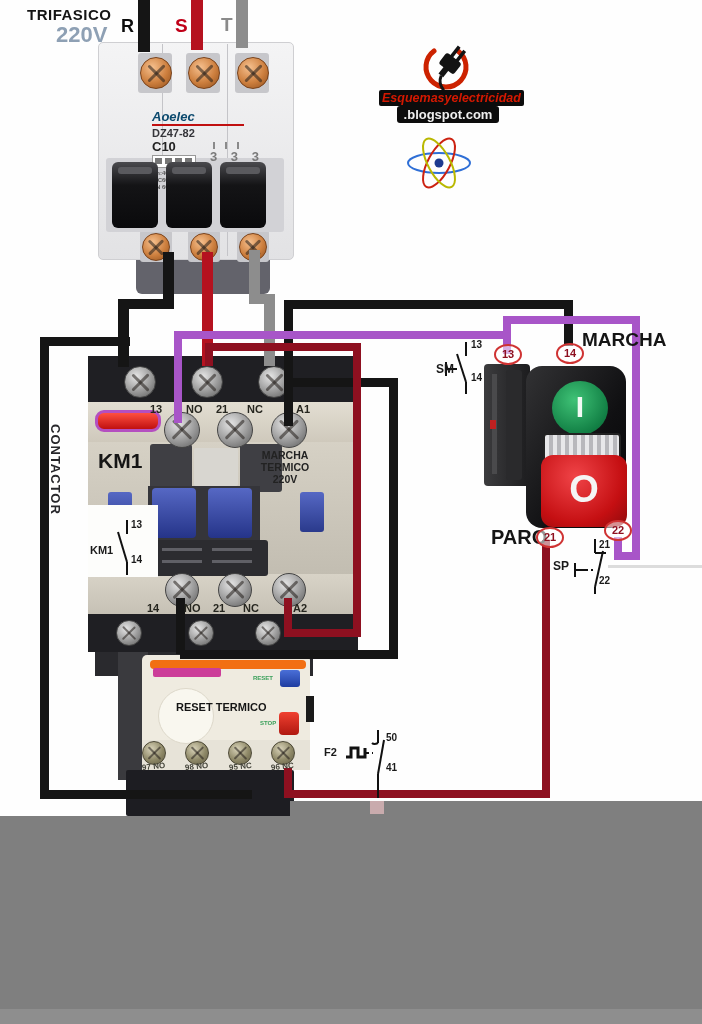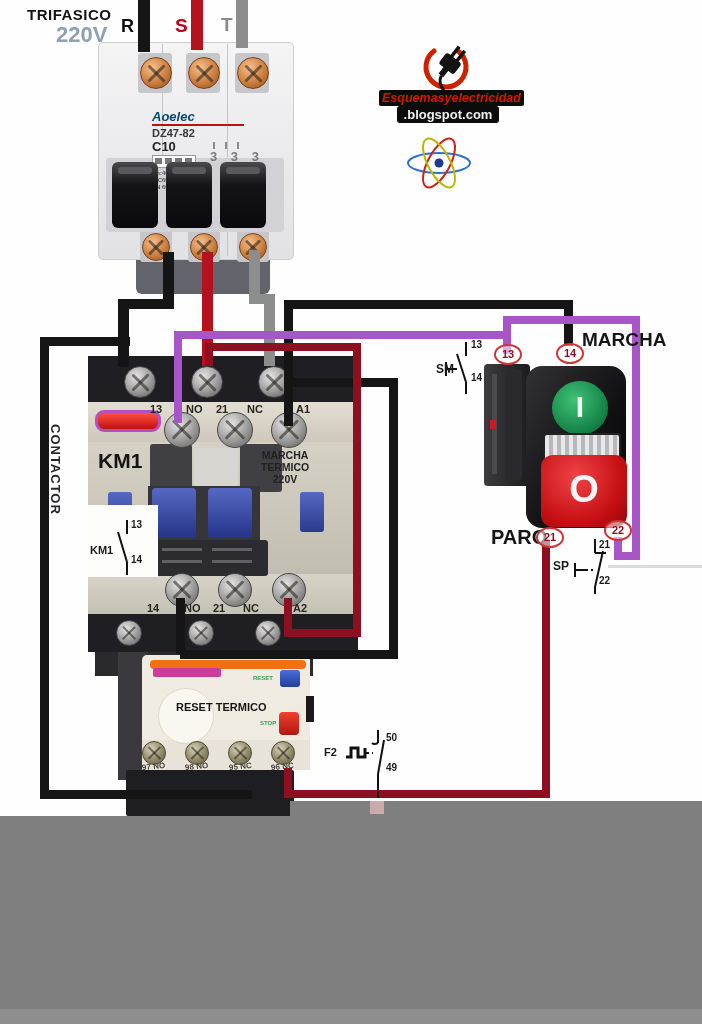--- a/index.html
+++ b/index.html
@@ -250,21 +250,21 @@
     <svg width="86" height="76" viewBox="0 0 86 76">
       <path d="M22 31 h5 v-9 h7 v9 h7 v-9" fill="none" stroke="#111" stroke-width="3"></path>
       <line x1="42" y1="27" x2="49" y2="27" stroke="#111" stroke-width="2" stroke-dasharray="3 3"></line>
       <line x1="54" y1="4" x2="54" y2="17" stroke="#111" stroke-width="2"></line>
       <path d="M54 17 q-4 2 -6 0" fill="none" stroke="#111" stroke-width="2"></path>
       <line x1="54" y1="48" x2="60" y2="14" stroke="#111" stroke-width="2"></line>
       <line x1="54" y1="48" x2="54" y2="72" stroke="#111" stroke-width="2"></line>
     </svg>
     <span style="left:0;top:20px;font-size:11px">F2</span>
     <span style="left:62px;top:6px;font-size:10px">50</span>
-    <span style="left:62px;top:36px;font-size:10px">49</span>
+    <span style="left:62px;top:36px;font-size:10px">41</span>
   </div>
 
   <div>
     <div class="abs" style="left:290px;top:801px;width:412px;height:16px;background:#7f7f7f;z-index:50"></div>
     <div class="abs" style="left:370px;top:801px;width:14px;height:13px;background:#c9abad;z-index:51"></div>
     <div class="abs" style="left:0;top:816px;width:702px;height:208px;background:#7f7f7f;z-index:50"></div>
     <div class="abs" style="left:0;top:1009px;width:702px;height:15px;background:#8e8e8e;z-index:51"></div>
   </div>
 
 <div class="wire" style="left: 138px; top: 0px; width: 12px; height: 52px; background: rgb(21, 21, 21);"></div>

